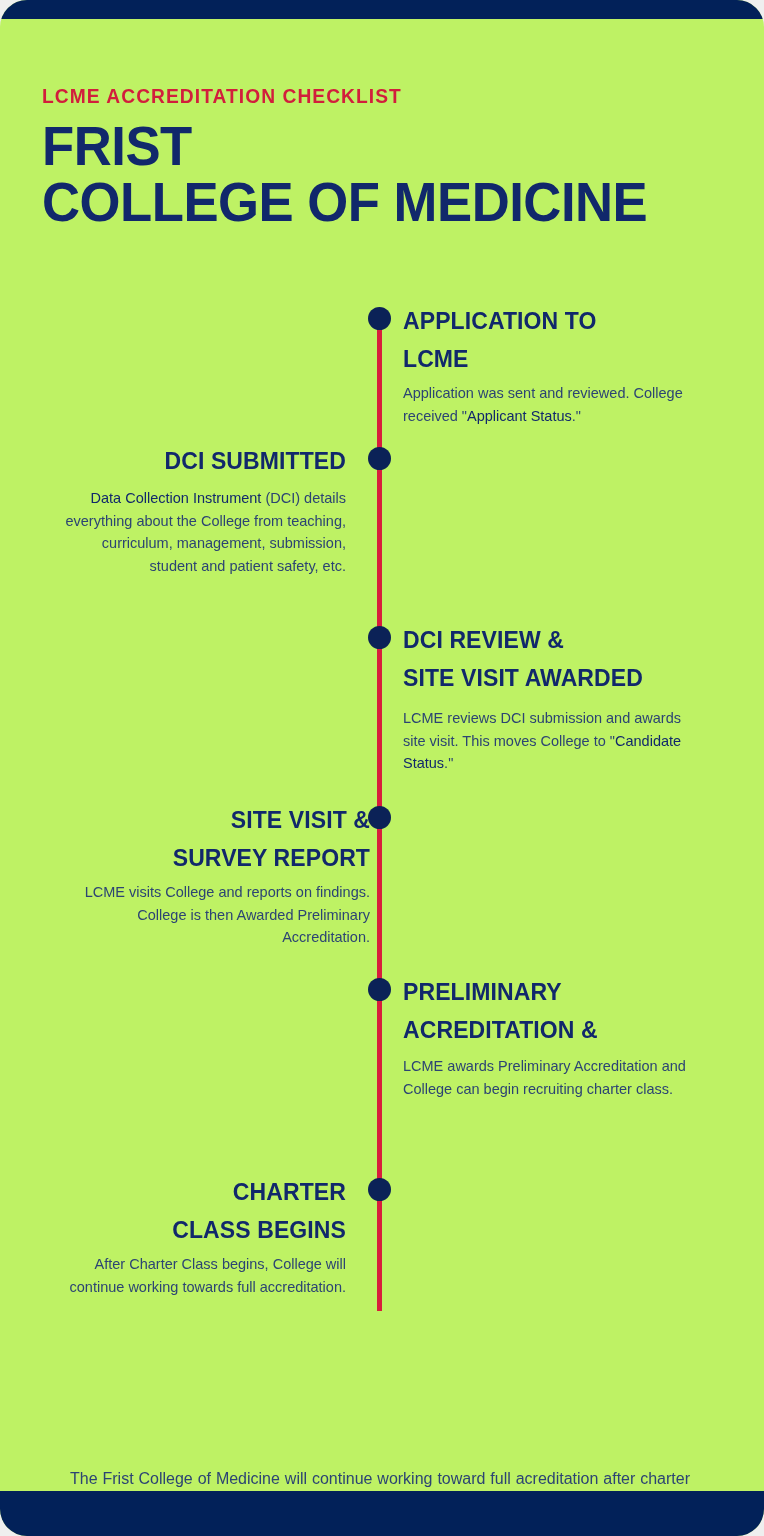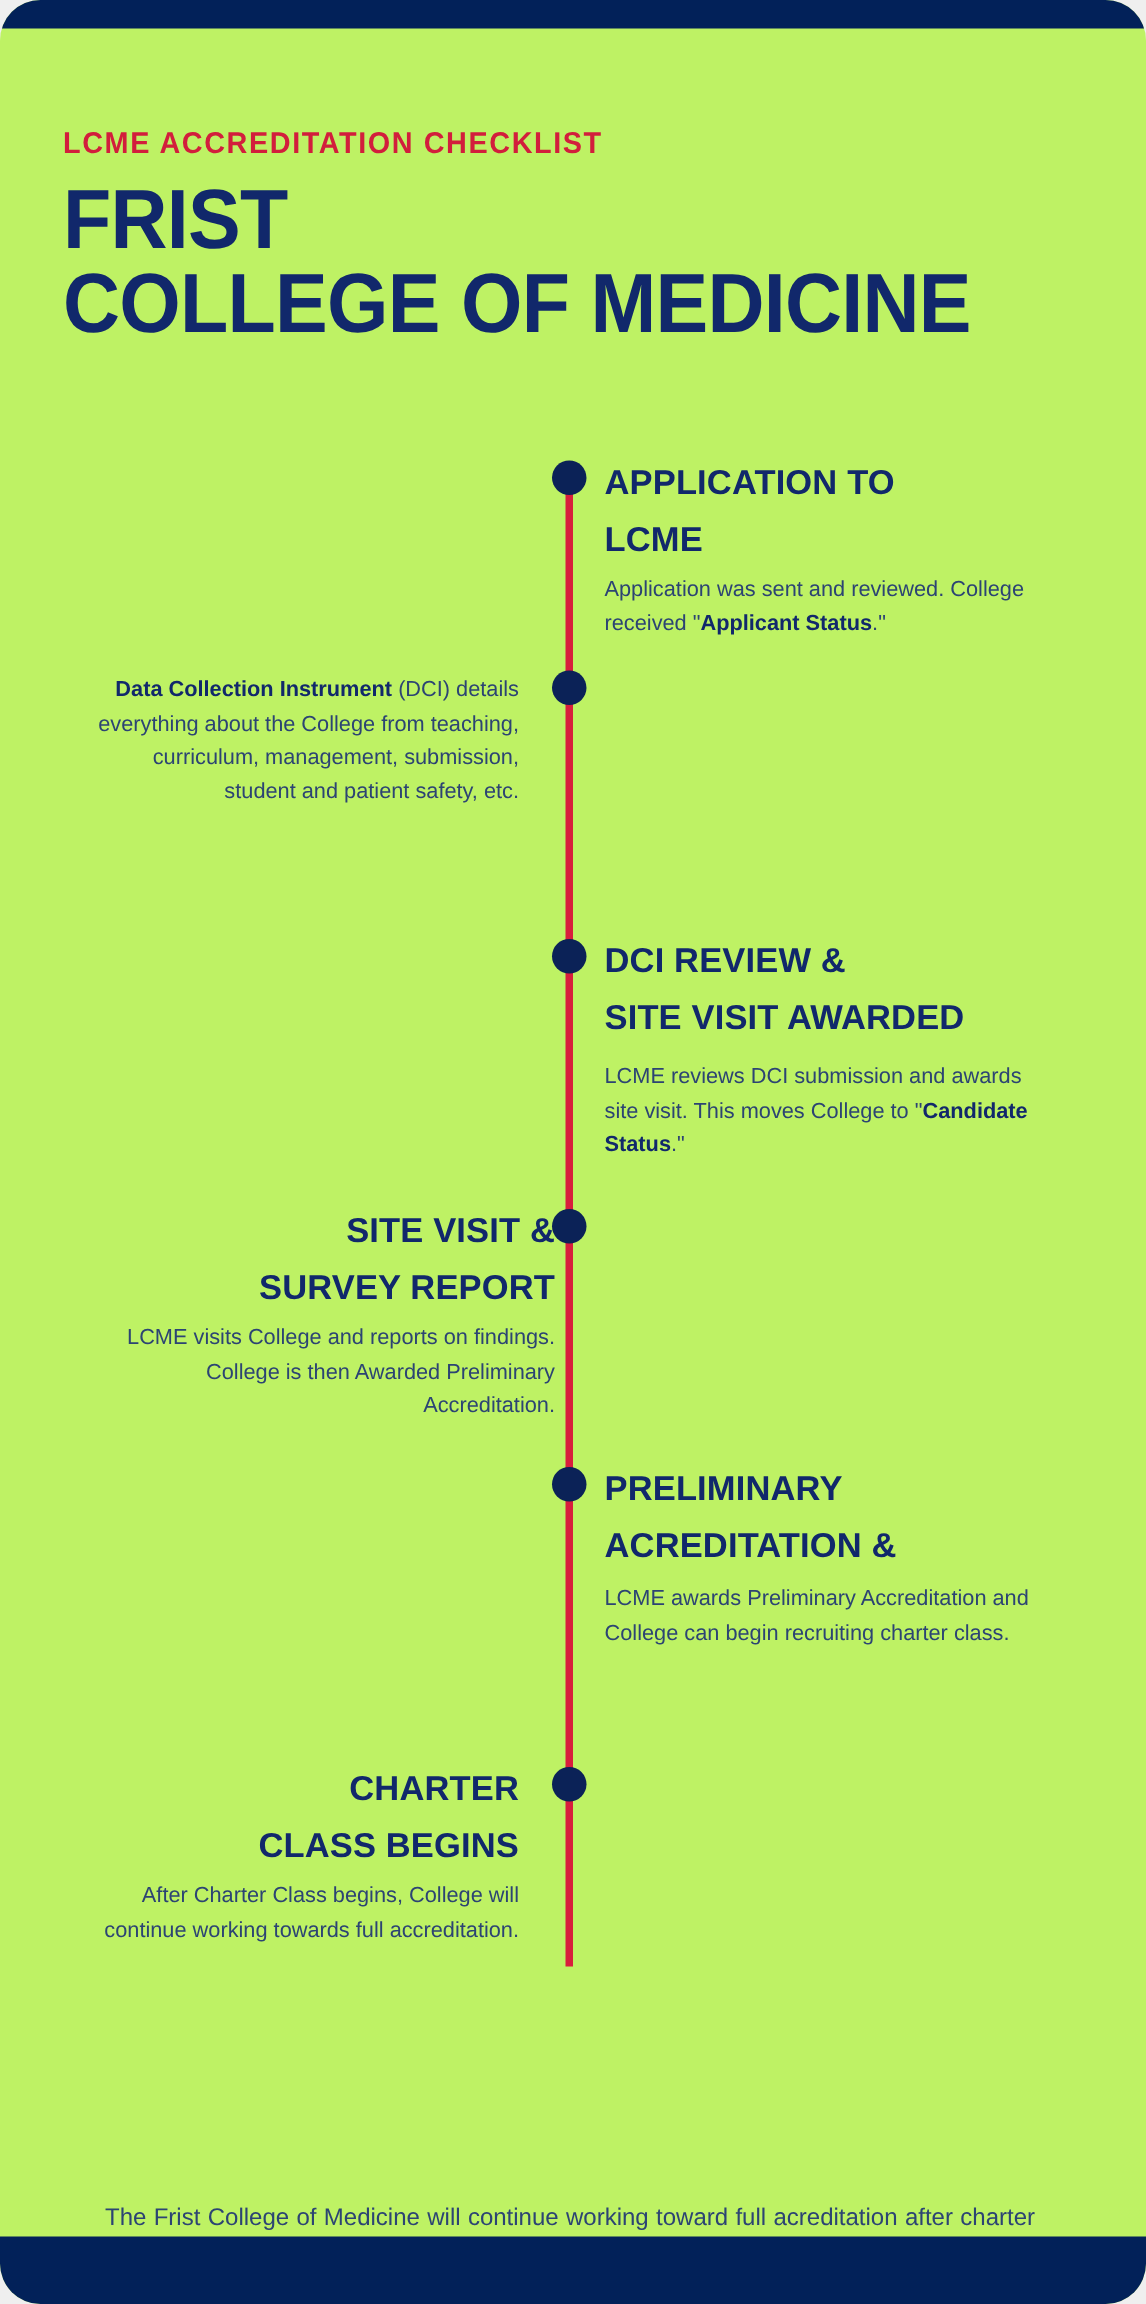--- a/index.html
+++ b/index.html
@@ -119,21 +119,21 @@
   }
   .tl-body {
     font-family: "Liberation Sans", sans-serif;
     font-size: 14.5px;
     line-height: 22.5px;
     color: #2c4473;
     margin: 0;
   }
   .tl-body b {
     color: #11286b;
-    font-weight: bold;
+    font-weight: normal;
   }
 
   
   .footnote {
     position: absolute;
     left: 70px;
     top: 1448px;
     width: 620px;
     font-family: Liberation Sans, sans-serif;
     font-size: 16px;
@@ -170,20 +170,23 @@
 
     <div class="tl-item right" style="top:302px;">
       <div class="tl-head">
         <span>APPLICATION TO</span><br>
         <span>LCME</span>
       </div>
       <p class="tl-body"><span>Application was sent and reviewed. College received "</span><b>Applicant Status</b><span>."</span></p>
     </div>
 
     <div class="tl-item left" style="top:442px;">
+      <div class="tl-head">
+        <span>DCI SUBMITTED</span>
+      </div>
       <p class="tl-body" style="margin-top:7px;"><span></span><b>Data Collection Instrument</b><span> (DCI) details everything about the College from teaching,  curriculum, management, submission, student and patient safety, etc.</span></p>
     </div>
 
     <div class="tl-item right" style="top:621px;width:290px;">
       <div class="tl-head">
         <span>DCI REVIEW &amp;</span><br>
         <span>SITE VISIT AWARDED</span>
       </div>
       <p class="tl-body" style="margin-top:10px;"><span>LCME reviews DCI submission and awards site visit. This moves College to "</span><b>Candidate Status</b><span>."</span></p>
     </div>

